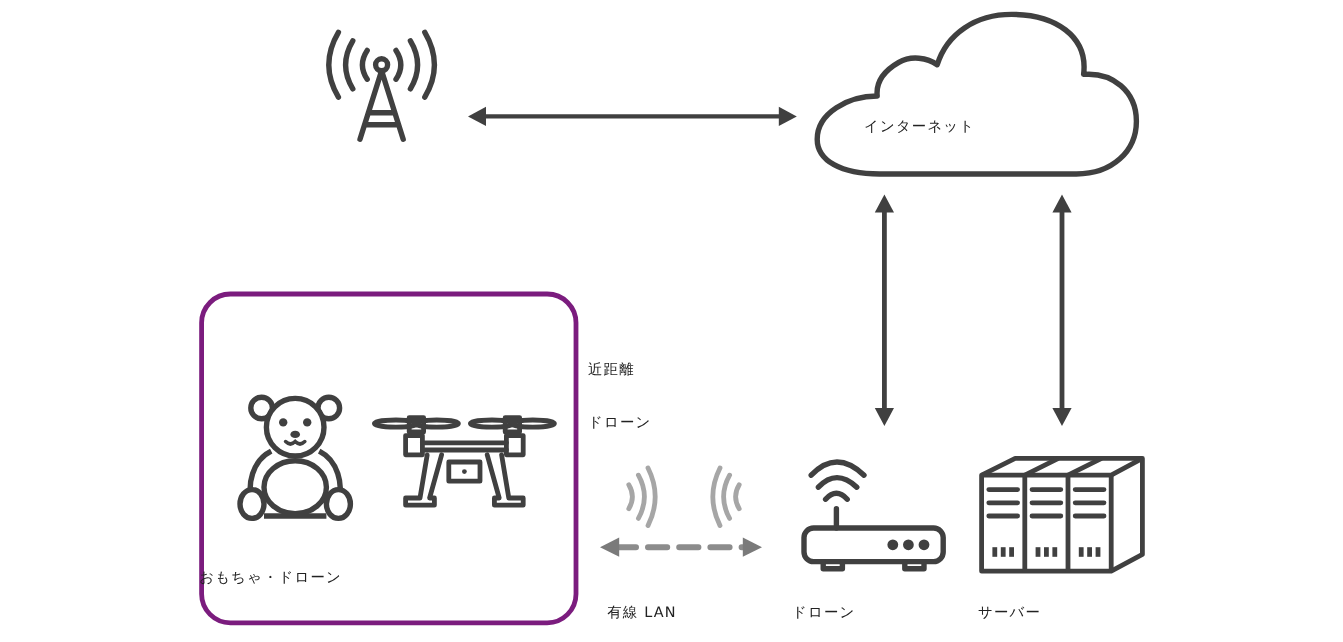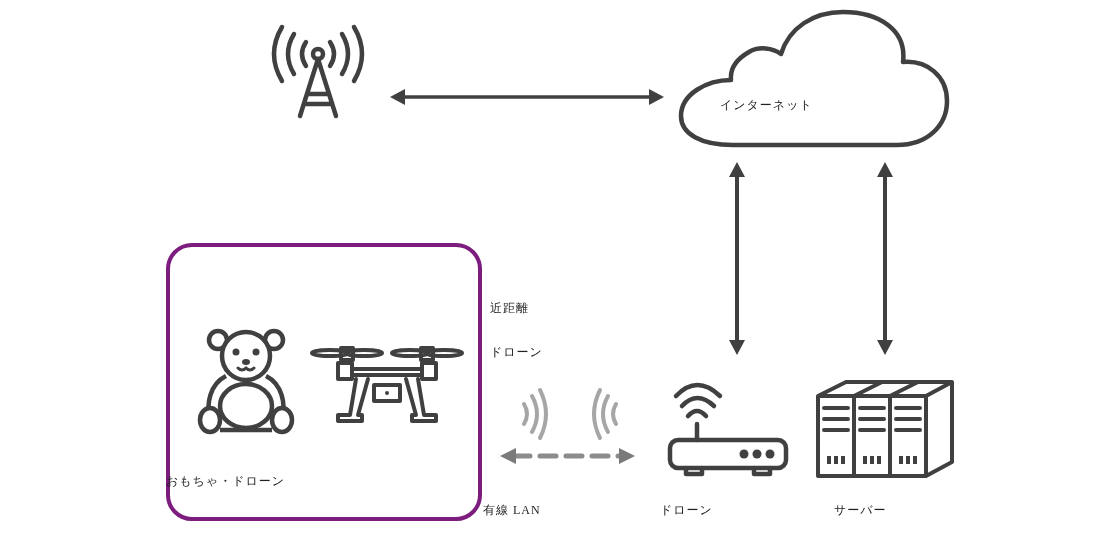--- a/index.html
+++ b/index.html
@@ -105,21 +105,21 @@
     <path d="M82 2 Q70 26 82 50"></path>
   </g>
 </svg>
 
 <svg style="left:500px;top:446px" width="136" height="20" viewBox="0 0 136 20">
   <line x1="14" y1="10" x2="122" y2="10" stroke="#8c8c8c" stroke-width="5" stroke-dasharray="16,10" stroke-linecap="round"></line>
   <polygon points="0,10 16,2 16,18" fill="#7a7a7a"></polygon>
   <polygon points="135,10 119,2 119,18" fill="#7a7a7a"></polygon>
 </svg>
 
-<div class="label" style="left:483px;top:502px;width:160px;font-family:Liberation Serif, serif;">有線 LAN</div>
+<div class="label" style="left:506px;top:502px;width:160px;">有線 LAN</div>
 
 <svg style="left:664px;top:378px" width="125" height="98" viewBox="0 0 125 98">
   <g fill="none" stroke="#404040" stroke-width="4.5" stroke-linecap="round" stroke-linejoin="round">
     <path d="M12 18 Q33 -4 56 18"></path>
     <path d="M18 28 Q33 12 50 28"></path>
     <path d="M24 38 Q33 28 42 38"></path>
     <path d="M33 46 L33 62"></path>
     <rect x="6" y="62" width="116" height="28" rx="8"></rect>
     <path d="M22 90 L22 96 L38 96 L38 90"></path>
     <path d="M90 90 L90 96 L106 96 L106 90"></path>
@@ -150,13 +150,13 @@
       <rect x="20" y="80" width="4" height="8"></rect>
       <rect x="27" y="80" width="4" height="8"></rect>
     <rect x="49" y="80" width="4" height="8"></rect>
       <rect x="56" y="80" width="4" height="8"></rect>
       <rect x="63" y="80" width="4" height="8"></rect>
     <rect x="85" y="80" width="4" height="8"></rect>
       <rect x="92" y="80" width="4" height="8"></rect>
       <rect x="99" y="80" width="4" height="8"></rect>
   </g>
 </svg>
-<div class="label" style="left:834px;top:502px;width:140px;">サーバー</div>
+<div class="label" style="left:815px;top:502px;width:140px;">サーバー</div>
 
 </body></html>

